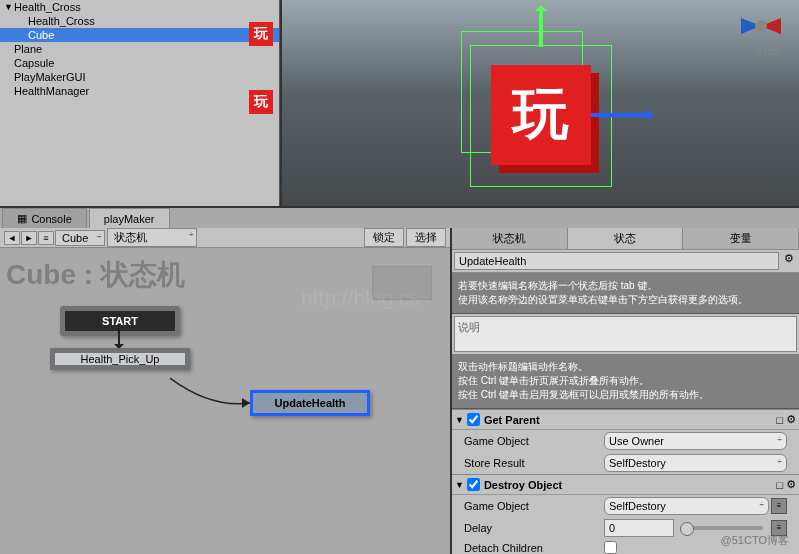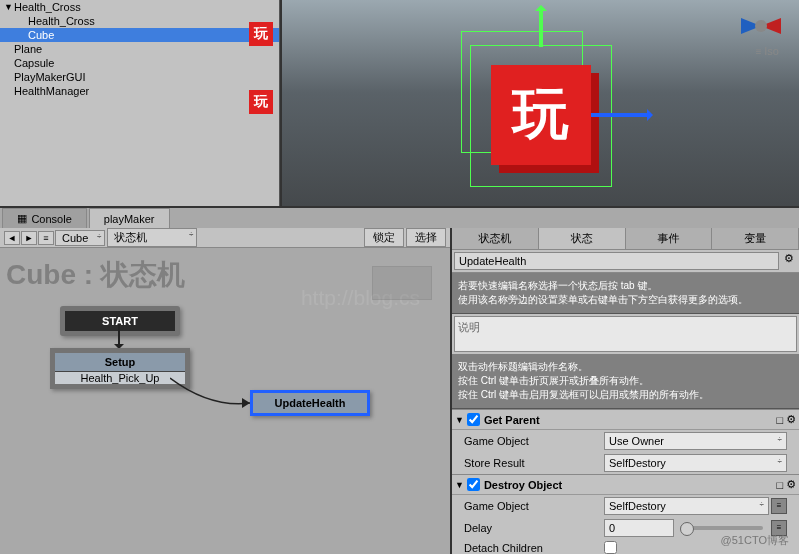--- a/index.html
+++ b/index.html
@@ -72,21 +72,21 @@
 
 .action-block { border-top: 1px solid #888; }
 .action-hdr { display: flex; align-items: center; padding: 3px; background: #c2c2c2; border-bottom: 1px solid #999; }
 .action-hdr .tri2 { margin-right: 3px; font-size: 9px; }
 .action-hdr .chk { margin-right: 4px; }
 .action-hdr .ttl { font-weight: bold; flex: 1; }
 .action-hdr .icon-r { margin-left: 3px; cursor: pointer; }
 
 .prop-row { display: flex; align-items: center; padding: 2px 12px; }
 .prop-label { width: 140px; }
-.prop-field { flex: 1; }
+.prop-field { flex: 1; border-radius: 6px; }
 .dd-field { background: #e8e8e8; border: 1px solid #888; padding: 2px 4px; position: relative; cursor: pointer; }
 .dd-field::after { content: "÷"; position: absolute; right: 4px; font-size: 8px; }
 .num-field { background: #e8e8e8; border: 1px solid #888; padding: 2px 4px; width: 70px; }
 .slider { flex: 1; height: 4px; background: #999; margin: 0 6px; border-radius: 2px; position: relative; }
 .slider::after { content: ""; position: absolute; left: 0; top: -4px; width: 12px; height: 12px; background: #d0d0d0; border: 1px solid #666; border-radius: 50%; }
 .eq-btn { width: 16px; height: 16px; background: #888; border: 1px solid #555; margin-left: 2px; font-size: 8px; text-align: center; line-height: 14px; cursor: pointer; }
 
 .footer-wm { position: absolute; right: 10px; bottom: 6px; color: #777; font-size: 11px; }
 
 svg.curve { position: absolute; left: 170px; top: 120px; width: 100px; height: 50px; pointer-events: none; }
@@ -165,35 +165,33 @@
         <div class="fsm-tb-btn">锁定</div>
         <div class="fsm-tb-btn">选择</div>
       </div>
       <div class="fsm-canvas">
         <div class="fsm-title">Cube : 状态机</div>
         <div class="watermark">http://blog.cs</div>
         <div class="mini-preview"></div>
         <div class="node node-start">START</div>
         <div class="vlink"></div>
         <div class="node node-setup">
-          <div class="hdr">Setup</div>
           <div class="sub">Health_Pick_Up</div>
         </div>
         <svg class="curve">
             <path d="M0,10 Q40,40 80,35" stroke="#222" fill="none" stroke-width="1.5"></path>
             <polygon points="80,35 72,30 72,40" fill="#222"></polygon>
           </svg>
         <div class="node node-selected">UpdateHealth</div>
       </div>
     </div>
     <div class="inspector-panel">
       <div class="insp-tabs">
         <div class="insp-tab">状态机</div>
         <div class="insp-tab active">状态</div>
-        <div class="insp-tab">事件</div>
         <div class="insp-tab">变量</div>
       </div>
       <div class="insp-titlebar">
         <div class="insp-title-field">UpdateHealth</div>
         <div class="insp-gear">⚙</div>
       </div>
       <div class="insp-help" style="white-space:pre-line">若要快速编辑名称选择一个状态后按 tab 键。
 使用该名称旁边的设置菜单或右键单击下方空白获得更多的选项。</div>
       <div class="insp-textarea">说明</div>
       <div class="insp-help" style="white-space:pre-line">双击动作标题编辑动作名称。

